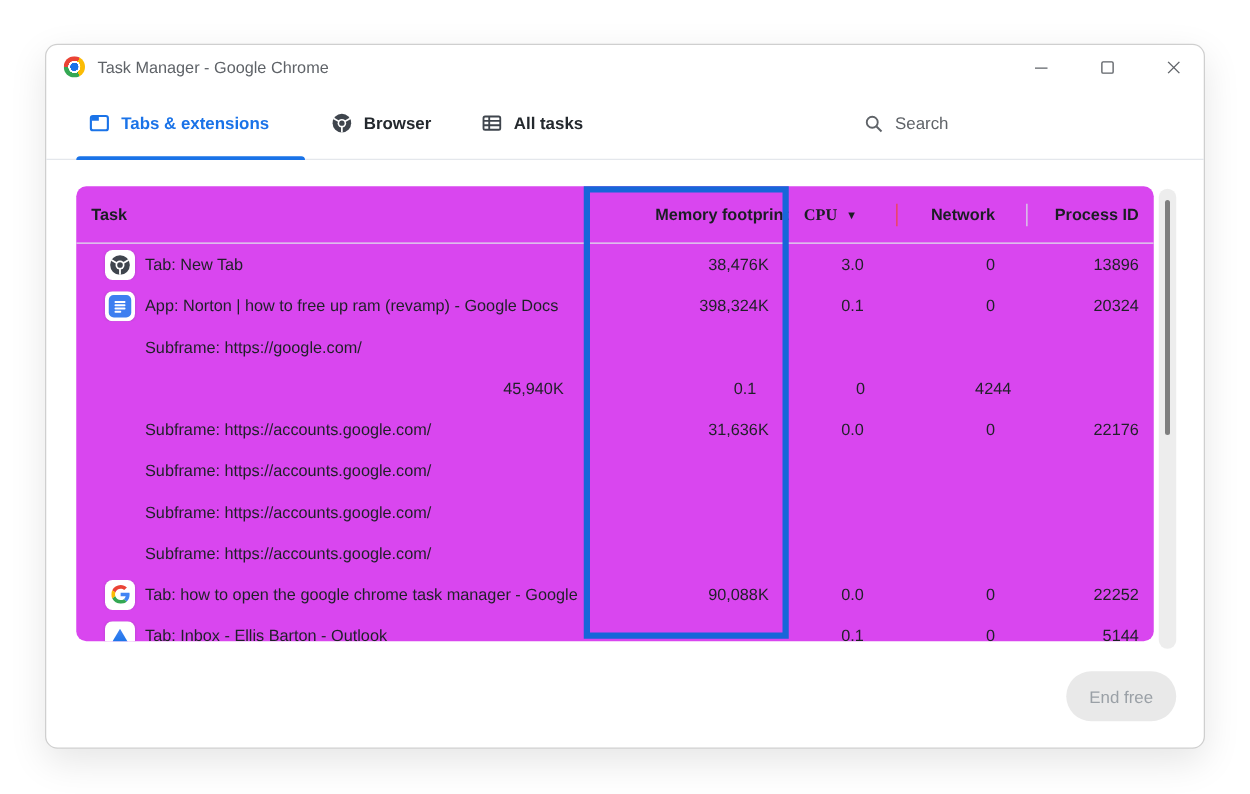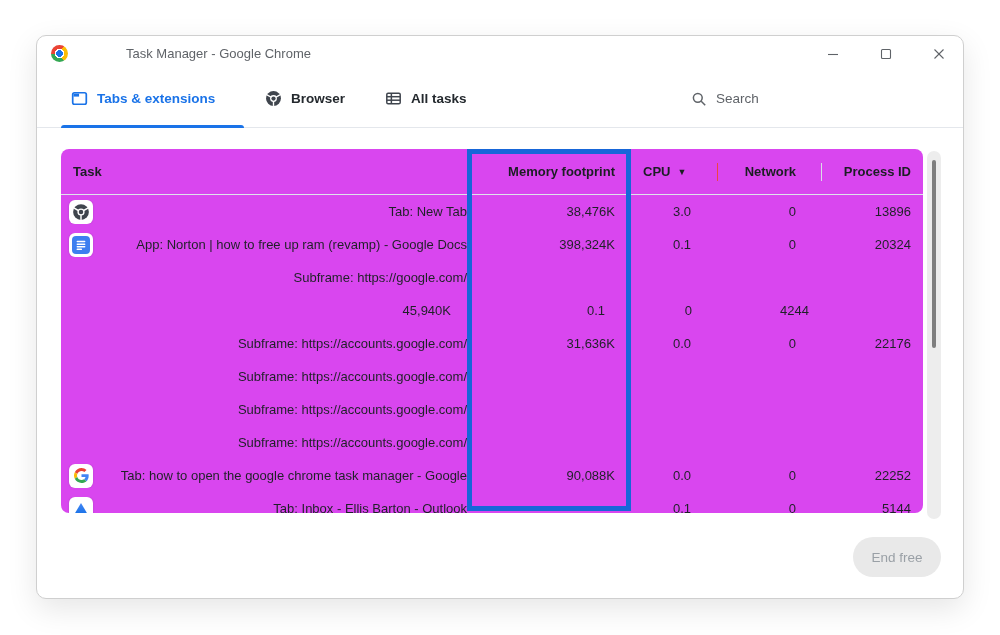--- a/index.html
+++ b/index.html
@@ -5,21 +5,21 @@
   * { box-sizing: border-box; margin: 0; padding: 0; }
   html,body { width:1000px; height:635px; background:#ffffff;
     font-family:"Liberation Sans","DejaVu Sans",sans-serif; overflow:hidden; }
 
   .window { position:absolute; left:36px; top:35px; width:928px; height:564px;
     background:#fff; border:1px solid #cfcfcf; border-radius:10px;
     box-shadow:0 10px 30px rgba(0,0,0,.10); }
 
   
   .titlebar { position:absolute; left:0; top:0; width:100%; height:34px;
-    display:flex; align-items:center; padding-left:14px;gap:48px; }
+    display:flex; align-items:center; padding-left:14px; }
   .chrome-logo { width:17px; height:17px; border-radius:50%;
     background:
       radial-gradient(circle at 50% 50%, #1a73e8 0 27%, #fff 28% 40%, rgba(0,0,0,0) 41%),
       conic-gradient(from 270deg, #ea4335 0 120deg, #fbbc04 120deg 240deg, #34a853 240deg 360deg); }
   .win-title { margin-left:10px; font-size:13px; color:#5f6368; }
   .win-btn { position:absolute; top:6px; width:40px; height:24px; border:0; background:transparent;
     display:flex; align-items:center; justify-content:center; color:#5f6368; cursor:default; }
   .win-btn svg { stroke:#5f6368; }
 
   
@@ -35,28 +35,28 @@
     color:#202124; width:150px; font-family:inherit; }
   .searchbox input::placeholder { color:#5f6368; }
 
   
   .card { position:absolute; left:24px; top:113px; width:862px; height:364px;
     background:#d946ef; border-radius:8px; overflow:hidden; }
   .grid { display:grid; grid-template-columns:406px 164px 86px 104px 102px; align-items:center; }
   .thead { height:46px; font-size:13px; font-weight:700; color:#1b1e23;
     border-bottom:1px solid #dfe3ec; }
   .th-task { padding-left:12px; }
-  .th-mem { text-align:right; padding-right:16px; }
-  .th-cpu { padding-left:12px; display:flex; align-items:center; gap:7px; }
+  .th-mem { text-align:right; padding-right:0; }
+  .th-cpu { padding-left:12px; display:flex; align-items:center; gap:7px;font-family:Liberation Serif, serif; }
   .th-cpu .sort { font-size:9px; color:#1b1e23; }
   .th-net { text-align:right; padding-right:25px; border-left:1px solid #ef4444; height:18px; line-height:18px; }
   .th-pid { text-align:right; padding-right:12px; border-left:1px solid #d9dde6; height:18px; line-height:18px; }
   .row { height:33px; font-size:13px; color:#1f2127; }
-  .cell-task { display:flex; align-items:center; padding-left:8px; overflow:hidden;
-    white-space:nowrap;justify-content:space-between; }
+  .cell-task { display:flex; align-items:center; padding-left:23px; overflow:hidden;
+    white-space:nowrap; }
   .ricon { width:24px; height:24px; flex:0 0 24px; margin-right:8px; border-radius:6px;
     background:#fff; display:flex; align-items:center; justify-content:center;
     box-shadow:0 0 2px rgba(60,64,67,.25); }
   .ricon.hidden { visibility:hidden; }
   .ricon .sq { width:18px; height:18px; border-radius:4px; display:flex; align-items:center; justify-content:center; }
   .num { text-align:right; white-space:nowrap; }
   .c-mem { padding-right:16px; }
   .c-cpu { padding-right:26px; }
   .c-net { padding-right:25px; }
   .c-pid { padding-right:12px; }

